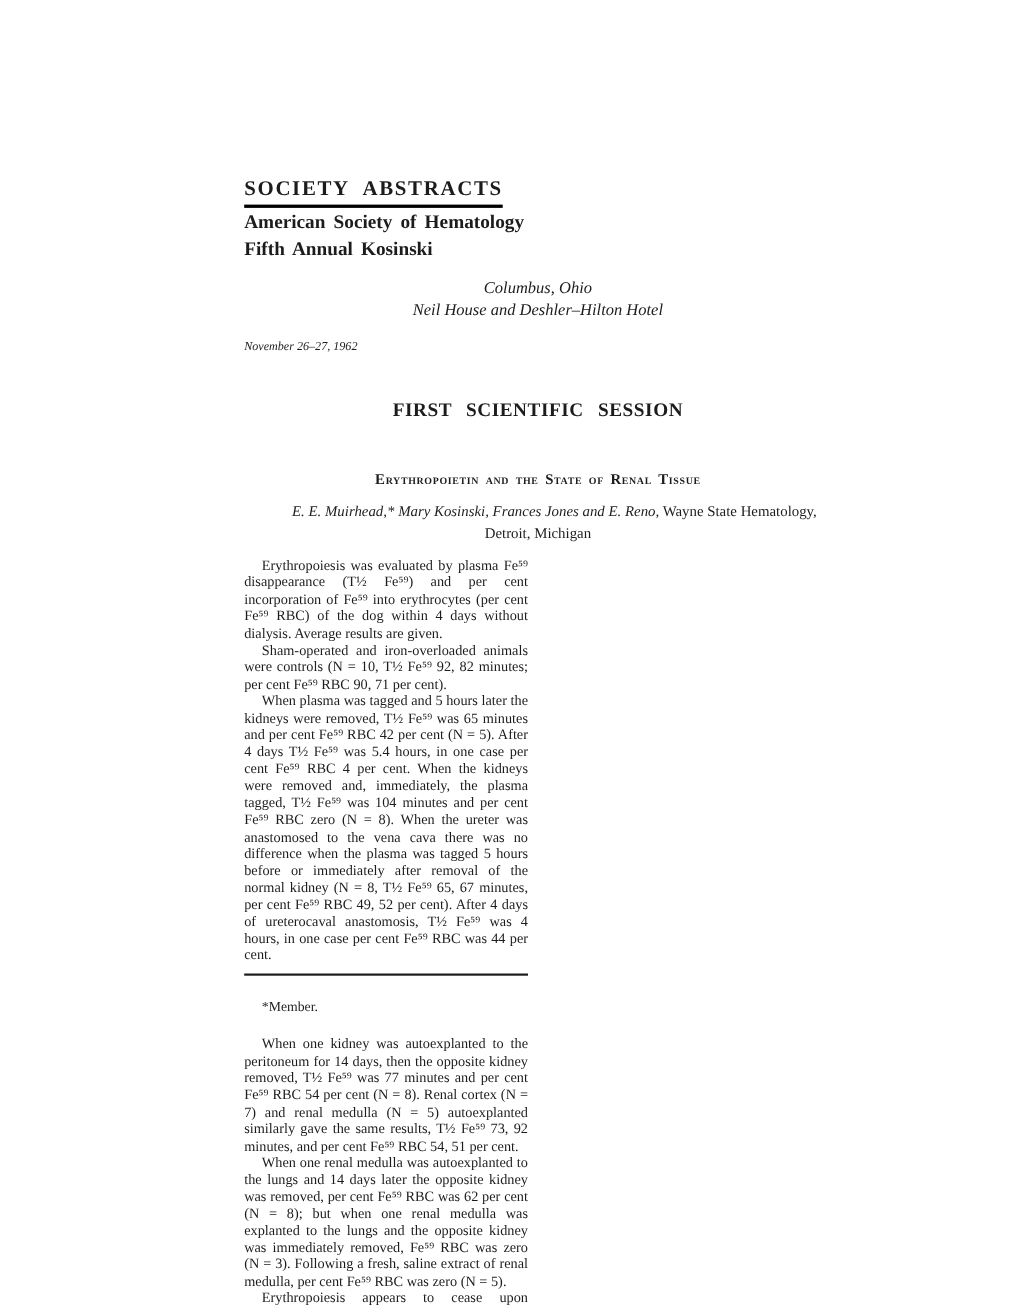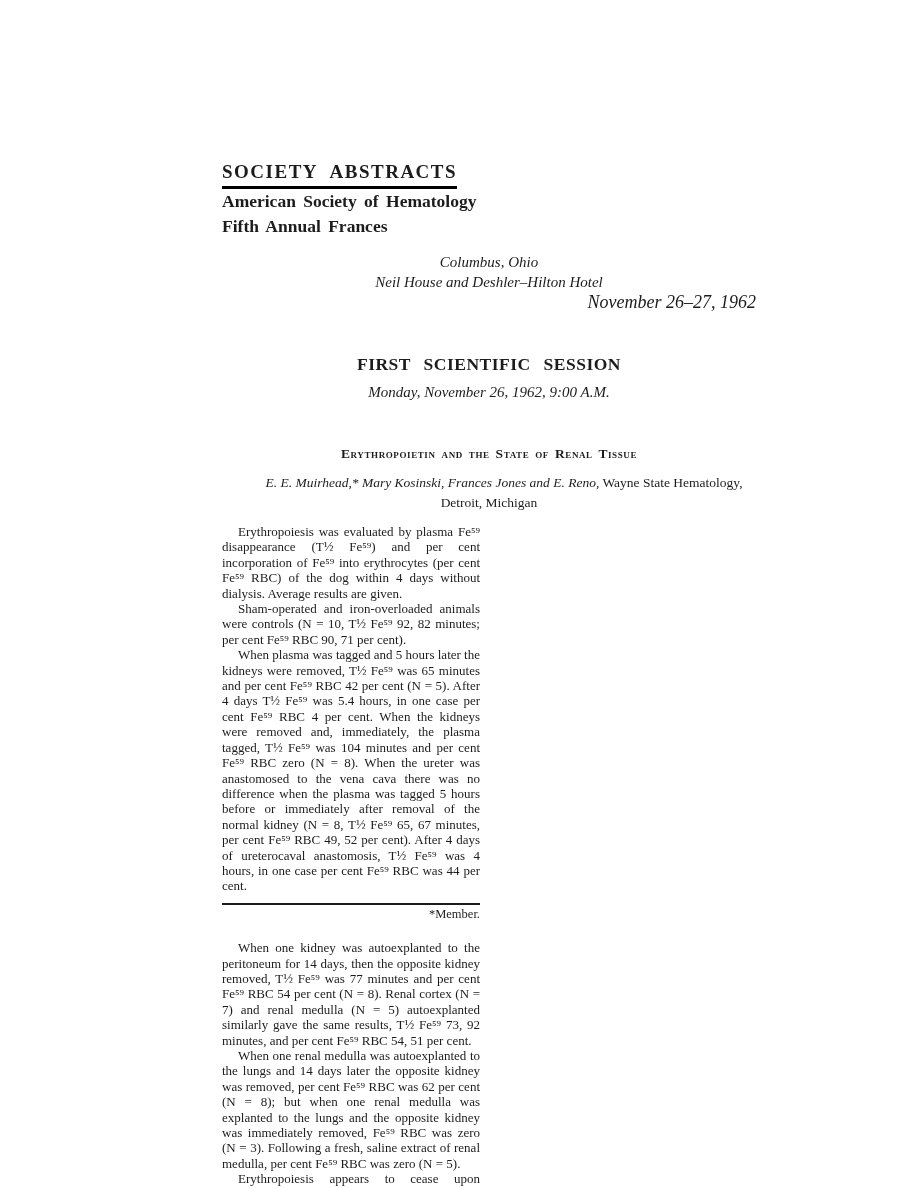--- a/index.html
+++ b/index.html
@@ -38,23 +38,24 @@
     word-spacing: 3px;
   }
   .venue {
     margin-top: 13px;
     text-align: center;
     font-style: italic;
     font-size: 15px;
     line-height: 20px;
   }
   .meeting-dates {
-    text-align: right;
+    margin-top: 17px;
+    text-align: left;
     font-style: italic;
-    font-size: 18px;
+    font-size: 11px;
   }
   .session-title {
     margin-top: 41px;
     text-align: center;
     font-size: 17.5px;
     font-weight: bold;
     letter-spacing: 0.5px;
     word-spacing: 8px;
   }
   .session-datetime {
@@ -92,54 +93,53 @@
     text-align: justify;
   }
   .col p { text-indent: 16px; }
   .footnote-rule {
     border: none;
     border-top: 2px solid #1c1c1c;
     margin-top: 9px;
     width: 100%;
   }
   .footnote {
-    margin-top: 2px;
+    margin-top: 21px;
     font-size: 12.5px;
     text-indent: 16px;
-    text-align: right;
+    text-align: left;
   }
   .page-number {
     margin-top: 24px;
     text-align: center;
     font-size: 13.5px;
   }
 </style>
 </head>
 <body>
 
 <div class="page">
   <div class="content">
 
     <div class="society-label">SOCIETY ABSTRACTS</div>
 
     <div class="meeting-title">
       <div>American Society of Hematology</div>
-      <div>Fifth Annual Frances</div>
+      <div>Fifth Annual Kosinski</div>
     </div>
 
     <div class="venue">
       <div>Columbus, Ohio</div>
       <div>Neil House and Deshler–Hilton Hotel</div>
     </div>
 
     <div class="meeting-dates">November 26–27, 1962</div>
 
     <div class="session-title">FIRST SCIENTIFIC SESSION</div>
 
-    <div class="session-datetime">Monday, November 26, 1962, 9:00 A.M.</div>
 
     <div class="abstract-heading">Erythropoietin and the State of Renal Tissue</div>
 
     <div class="authors">
       <span class="it">E. E. Muirhead,* Mary Kosinski, Frances Jones and E. Reno,</span>
       <span>Wayne State Hematology,</span>
       <div>Detroit, Michigan</div>
     </div>
 
     <div class="columns">

